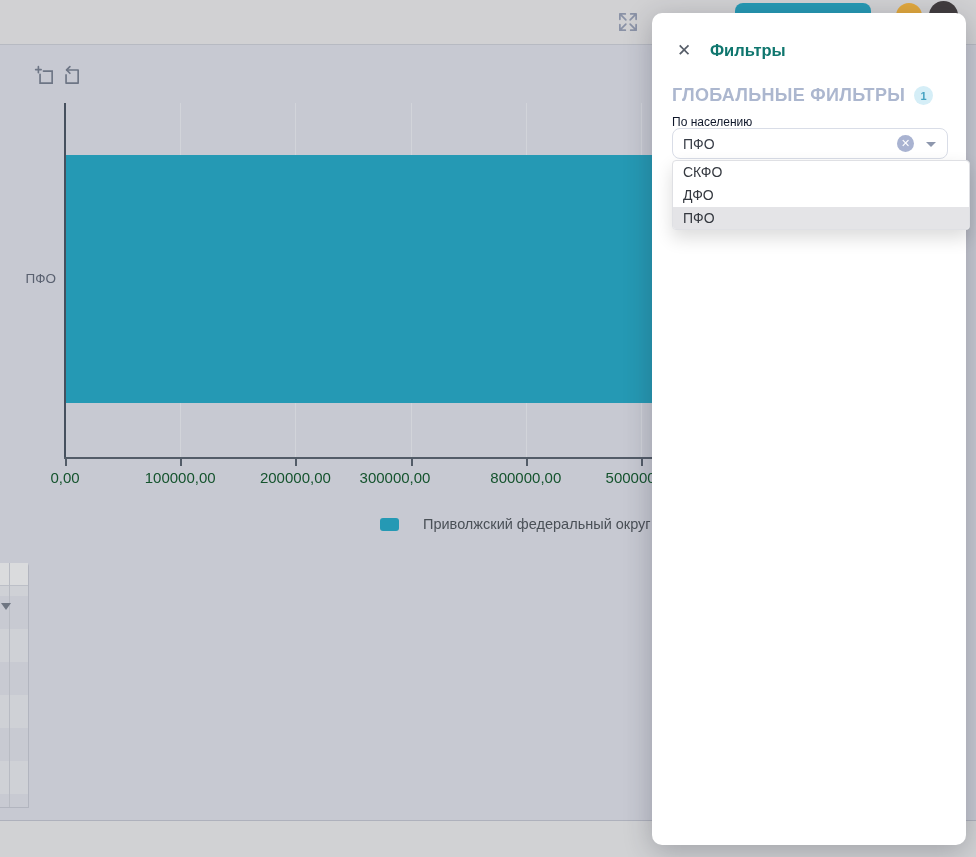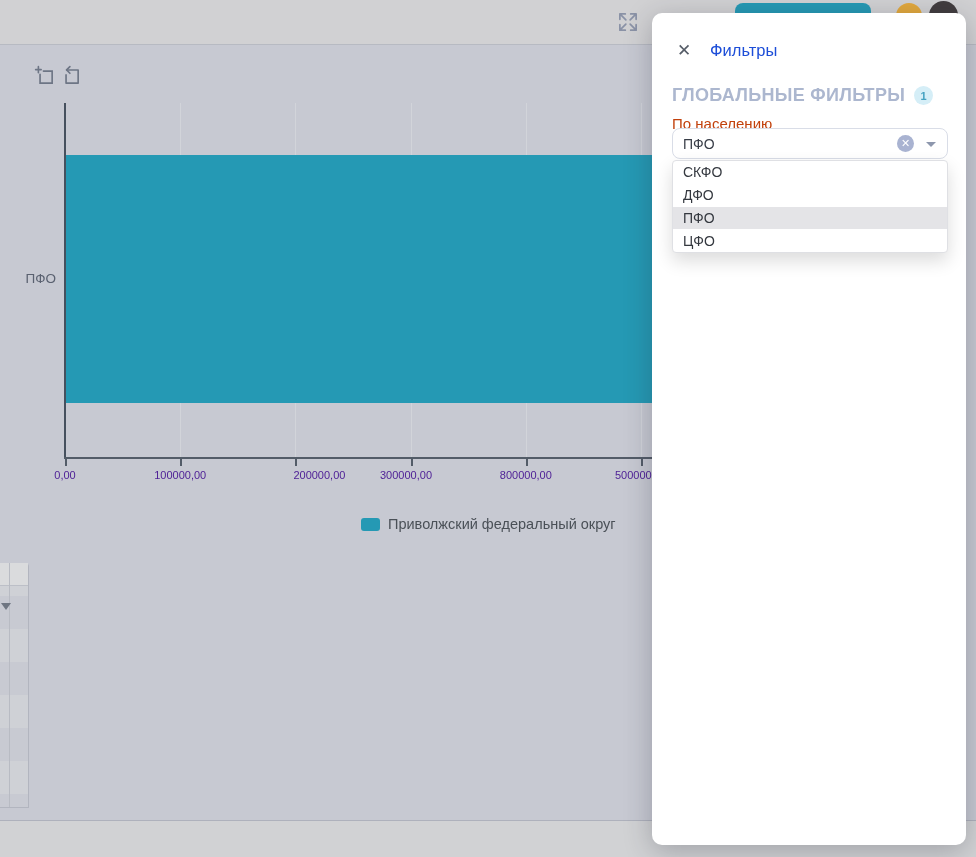--- a/index.html
+++ b/index.html
@@ -31,32 +31,32 @@
   .chart-tool { position: absolute; width: 22px; height: 22px; cursor: pointer; }
   .tool-zoom { left: 34px; top: 20px; }
   .tool-undo { left: 60px; top: 20px; }
 
   .y-axis { position: absolute; left: 64px; top: 58px; width: 2px; height: 356px; background: #46505e; }
   .x-axis { position: absolute; left: 64px; top: 412px; width: 646px; height: 2px; background: #535c68; }
   .gridline { position: absolute; top: 58px; width: 1px; height: 354px; background: #d2d4da; }
   .tickmark { position: absolute; top: 414px; width: 2px; height: 7px; background: #535c68; }
   .tick-label {
     position: absolute; top: 424px; width: 100px; text-align: center;
-    font-size: 11px; color: #4c1d95;
+    font-size: 15px; color: #14532d;
   }
   .bar {
     position: absolute; left: 66px; top: 110px; width: 634px; height: 248px;
     background: #2599b4;
   }
   .cat-label {
     position: absolute; left: 0; top: 226px; width: 56px; text-align: right;
     font-size: 13.5px; color: #5a6170;
   }
   .legend {
-    position: absolute; left: 361px; top: 471px; display: flex; align-items: center; gap: 8px;
+    position: absolute; left: 380px; top: 471px; display: flex; align-items: center; gap: 24px;
     cursor: pointer;
   }
   .legend-swatch { width: 19px; height: 13px; border-radius: 3px; background: #2599b4; }
   .legend-text { font-size: 14.5px; color: #4a5057; }
 
   
   .stub-table {
     position: absolute; left: 0; top: 563px; width: 29px; height: 245px;
     border-right: 1px solid #b2b5bf; border-bottom: 1px solid #b2b5bf;
     border-top-right-radius: 4px;
@@ -83,32 +83,32 @@
     background: #ffffff; border-radius: 10px;
     box-shadow: 0 6px 28px rgba(32, 36, 52, 0.28);
     z-index: 10;
   }
   .panel-header { position: absolute; left: 0; top: 28px; width: 100%; height: 24px; }
   .close-btn {
     position: absolute; left: 22px; top: 0; width: 20px; height: 20px;
     font-size: 17px; color: #565d68; cursor: pointer; line-height: 20px; text-align: center;
   }
   .panel-title {
-    position: absolute; left: 58px; top: 0; font-size: 16.5px; font-weight: 400; color: #1d4ed8;
+    position: absolute; left: 58px; top: 0; font-size: 16.5px; font-weight: 700; color: #0f766e;
   }
   .section-row { position: absolute; left: 20px; top: 72px; display: flex; align-items: center; gap: 9px; }
   .section-title {
     font-size: 18px; font-weight: 700; letter-spacing: 0.3px; color: #acb7cf;
   }
   .count-badge {
     width: 19px; height: 19px; border-radius: 50%; background: #d5eef7;
     color: #45a2c1; font-size: 11px; font-weight: 700;
     display: flex; align-items: center; justify-content: center;
   }
-  .filter-label { position: absolute; left: 20px; top: 102px; font-size: 15px; color: #c2410c; }
+  .filter-label { position: absolute; left: 20px; top: 102px; font-size: 12px; color: #0f172a; }
   .filter-select {
     position: absolute; left: 20px; top: 115px; width: 276px; height: 31px;
     border: 1px solid #d9dde7; border-radius: 8px; background: #fff; cursor: pointer;
   }
   .filter-select input {
     position: absolute; left: 0; top: 0; width: 100%; height: 100%;
     border: none; outline: none; background: transparent;
     padding: 0 54px 0 10px; font-size: 14px; color: #383d47;
     font-family: "Liberation Sans", sans-serif;
   }
@@ -116,21 +116,21 @@
     position: absolute; right: 33px; top: 6px; width: 17px; height: 17px; border-radius: 50%;
     background: #a9b3d1; color: #ffffff; font-size: 11px; line-height: 17px; text-align: center;
     cursor: pointer;
   }
   .select-chevron {
     position: absolute; right: 11px; top: 13px; width: 0; height: 0;
     border-left: 5px solid transparent; border-right: 5px solid transparent;
     border-top: 5px solid #8d97ad; cursor: pointer;
   }
   .dropdown {
-    position: absolute; left: 20px; top: 147px; width: 276px;
+    position: absolute; left: 20px; top: 147px; width: 298px;
     background: #fff; border: 1px solid #dfe0e4; border-radius: 4px;
     box-shadow: 0 8px 18px rgba(0,0,0,0.14);
     list-style: none; overflow: hidden;
   }
   .dropdown li {
     height: 22.75px; display: flex; align-items: center; padding: 0 10px;
     font-size: 14px; color: #34383f; cursor: pointer;
   }
   .dropdown li.selected { background: #e4e4e7; }
   .panel-footer {
@@ -179,24 +179,24 @@
 
     <div class="y-axis"></div>
     <div id="grid-ticks">
         <div class="tickmark" style="left: 65px;"></div>
         <div class="tick-label" style="left: 15px;">0,00</div>
         <div class="gridline" style="left: 180.2px;"></div>
         <div class="tickmark" style="left: 180.2px;"></div>
         <div class="tick-label" style="left: 130.2px;">100000,00</div>
         <div class="gridline" style="left: 295.4px;"></div>
         <div class="tickmark" style="left: 295.4px;"></div>
-        <div class="tick-label" style="left: 245.4px; text-align: right;">200000,00</div>
+        <div class="tick-label" style="left: 245.4px;">200000,00</div>
         <div class="gridline" style="left: 410.6px;"></div>
         <div class="tickmark" style="left: 410.6px;"></div>
-        <div class="tick-label" style="left: 356px;">300000,00</div>
+        <div class="tick-label" style="left: 345px;">300000,00</div>
         <div class="gridline" style="left: 525.8px;"></div>
         <div class="tickmark" style="left: 525.8px;"></div>
         <div class="tick-label" style="left: 475.8px;">800000,00</div>
         <div class="gridline" style="left: 641px;"></div>
         <div class="tickmark" style="left: 641px;"></div>
         <div class="tick-label" style="left: 591px;">500000,00</div>
       </div>
     <div class="bar"></div>
     <div class="x-axis"></div>
     <div class="cat-label">ПФО</div>
@@ -231,18 +231,17 @@
     <div class="filter-select">
       <input type="text" readonly="" value="ПФО" style="">
       <div class="clear-btn">✕</div>
       <div class="select-chevron"></div>
     </div>
 
     <ul class="dropdown" id="dropdown-list">
         <li>СКФО</li>
         <li>ДФО</li>
         <li class="selected">ПФО</li>
-        <li>ЦФО</li>
       </ul>
 
   </div>
 
 </div>
 
 </body></html>

